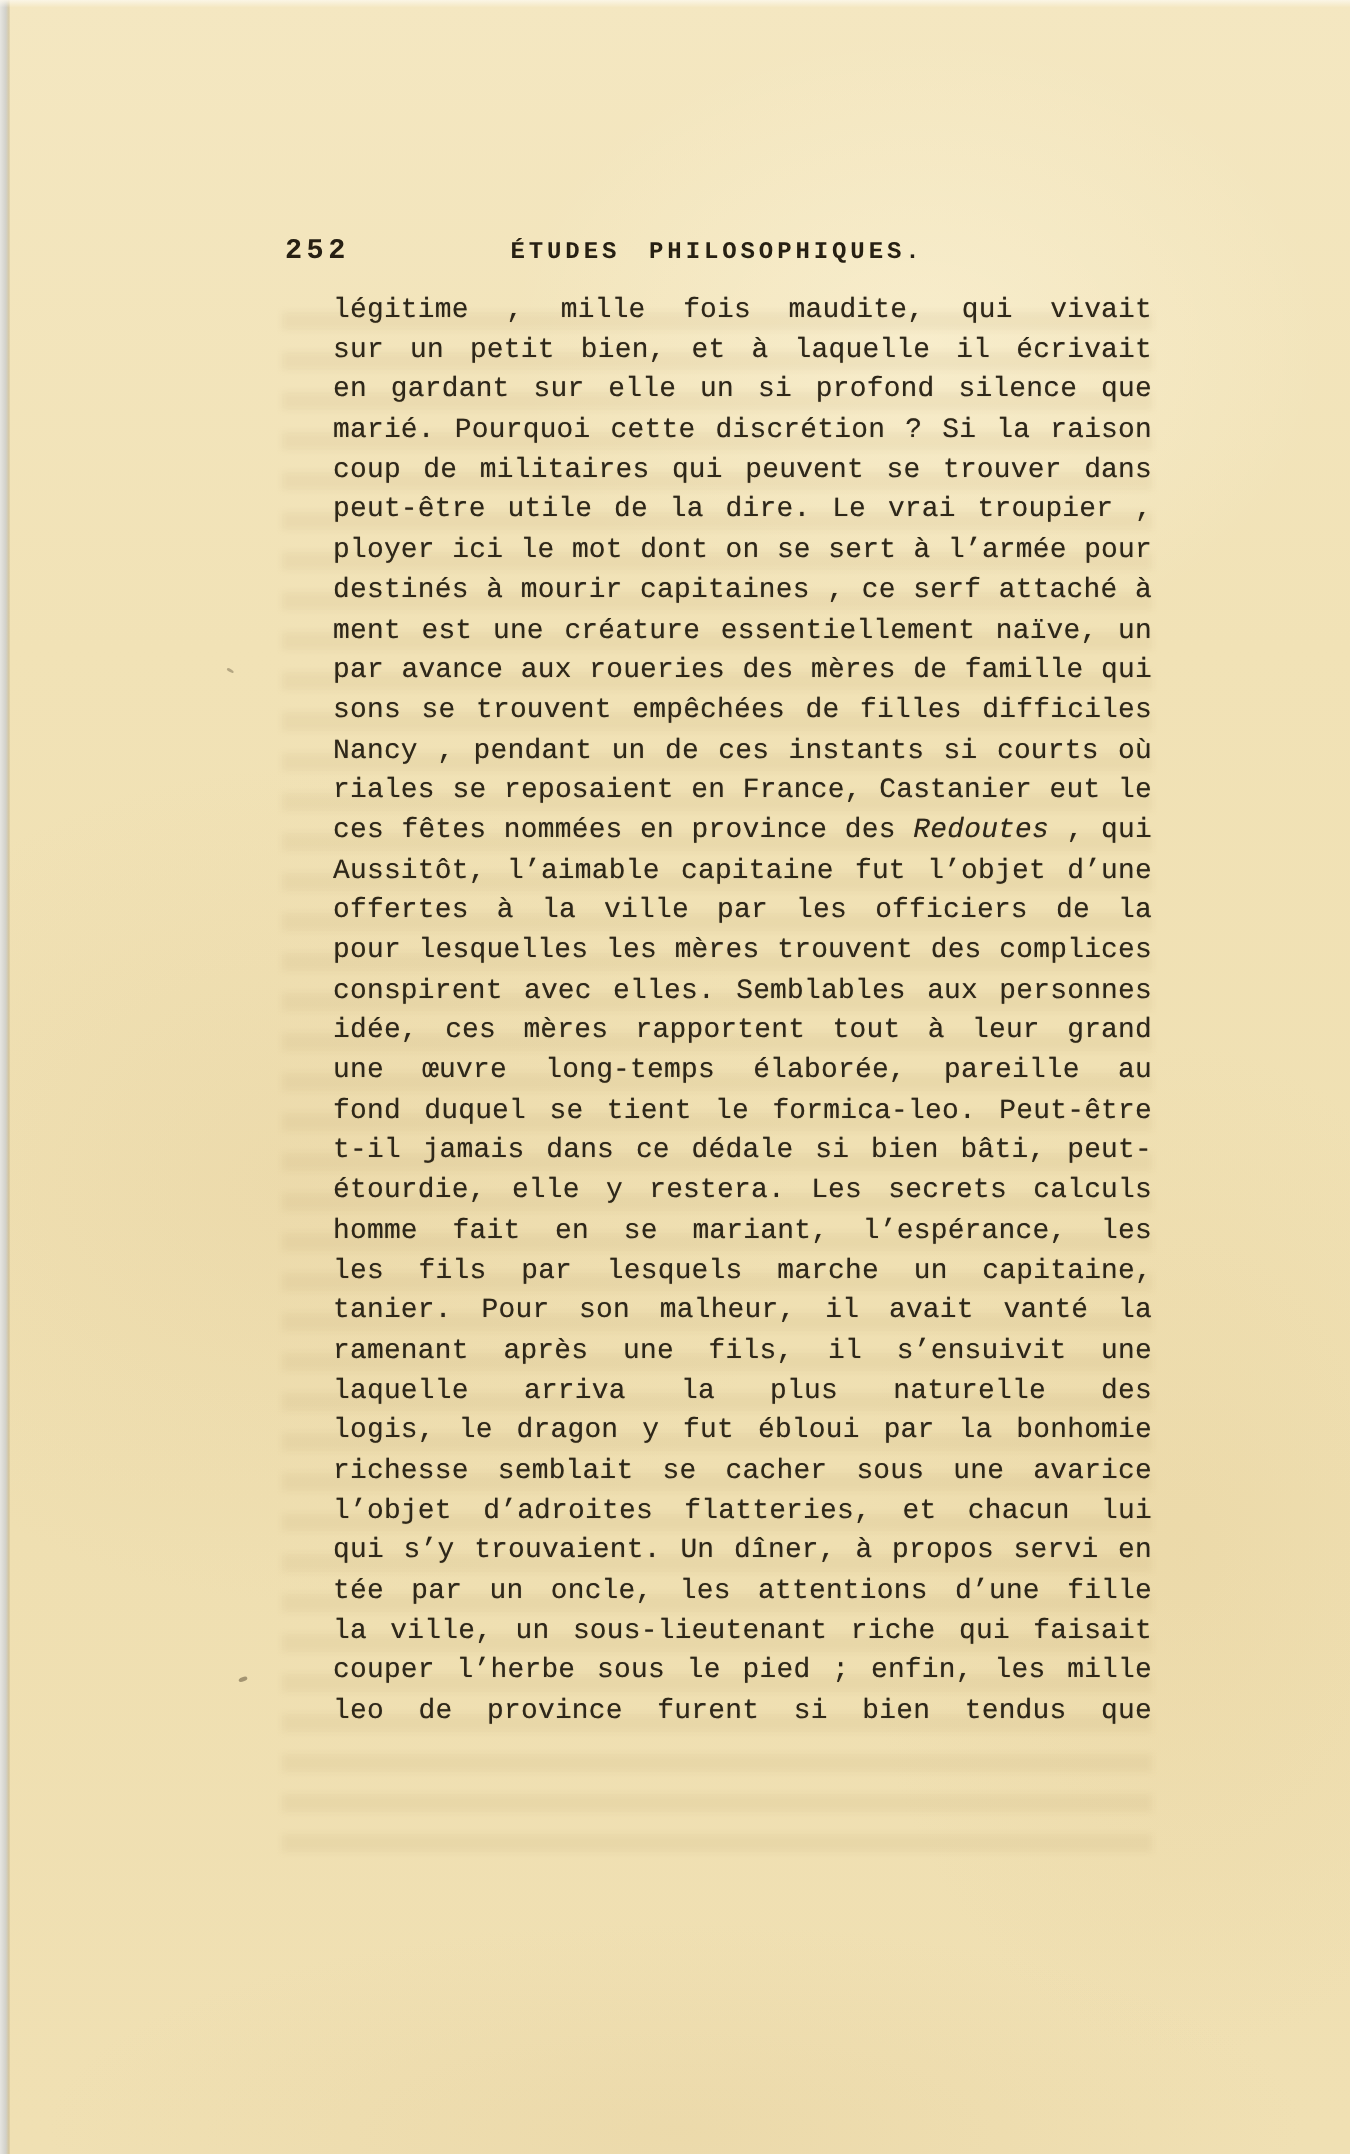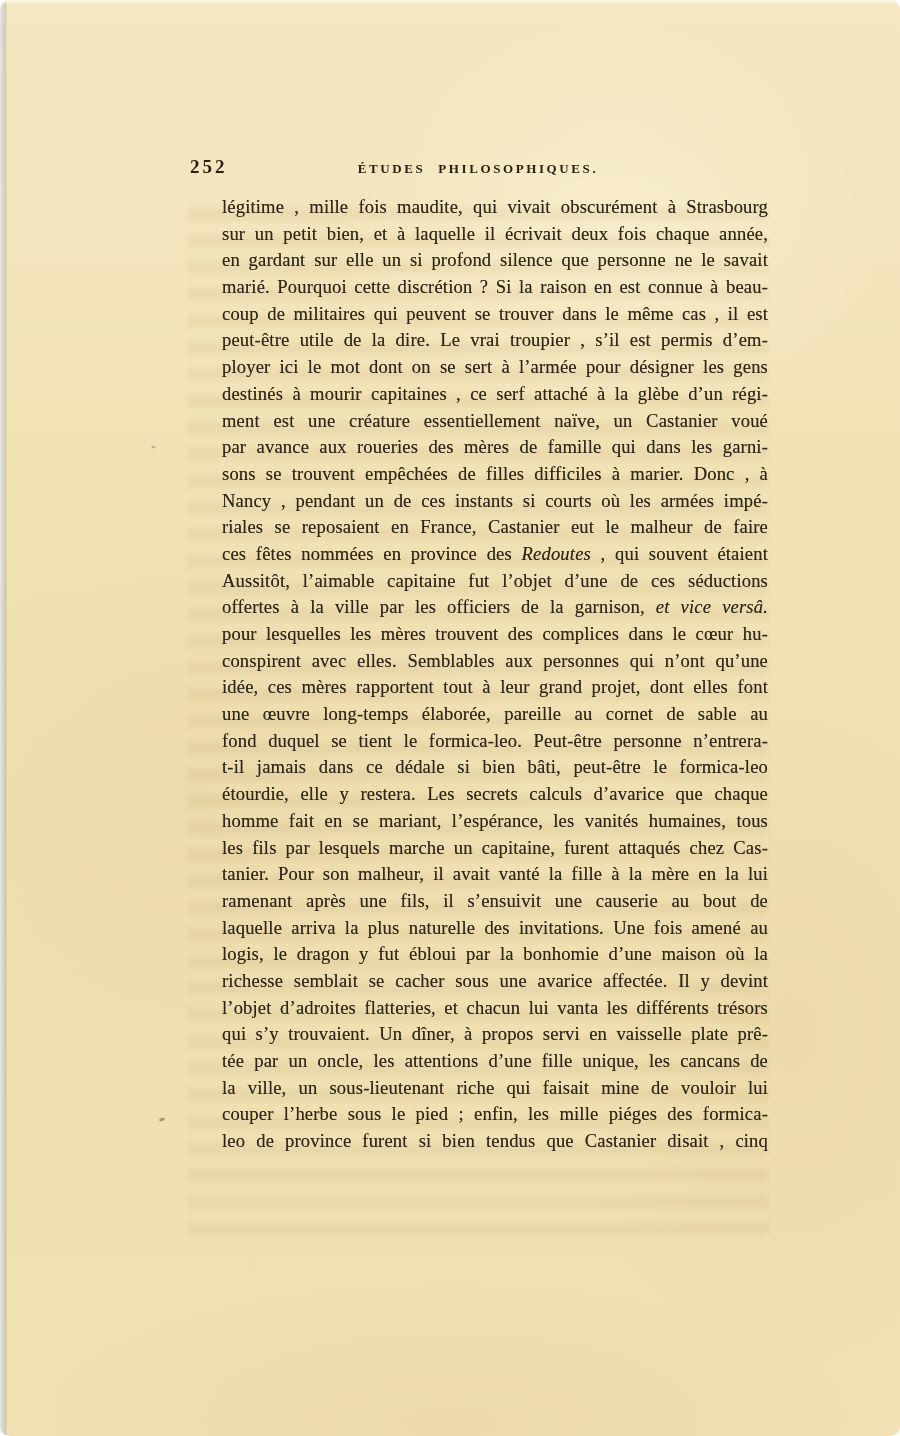--- a/index.html
+++ b/index.html
@@ -7,43 +7,42 @@
     position: relative;
     width: 900px;
     height: 1436px;
     overflow: hidden;
     background:
       radial-gradient(ellipse 420px 320px at 68% 16%, rgba(255,249,228,0.40), rgba(255,249,228,0) 65%),
       radial-gradient(ellipse 520px 430px at 22% 55%, rgba(223,197,143,0.22), rgba(223,197,143,0) 65%),
       radial-gradient(ellipse 340px 520px at 88% 72%, rgba(228,204,150,0.28), rgba(228,204,150,0) 65%),
       radial-gradient(ellipse 600px 200px at 50% 99%, rgba(226,203,152,0.30), rgba(226,203,152,0) 70%),
       linear-gradient(180deg, #f4e7c1 0%, #f1e2b6 30%, #efdfb1 70%, #f0e0b3 100%);
-    font-family: Liberation Serif, serif;
-    border-radius: 10px;
+    font-family: Liberation Mono, monospace;
   }
   .scan-edge-left {
     position: absolute; left: 0; top: 0; width: 7px; height: 100%;
     background: linear-gradient(to right, #e6e5e0 0%, #d2d1ca 55%, rgba(90,80,55,0.18) 85%, rgba(90,80,55,0) 100%);
   }
   .scan-edge-top {
     position: absolute; left: 0; top: 0; width: 100%; height: 5px;
     background: linear-gradient(to bottom, rgba(252,248,236,0.85), rgba(252,248,236,0));
   }
   .header {
     position: absolute; left: 188px; top: 152px; width: 580px; height: 26px;
   }
   .page-number {
     position: absolute; left: 2px; bottom: 0;
     font-size: 19px; font-weight: 700; letter-spacing: 3px;
     color: #272013;
   }
   .running-title {
     position: absolute; left: 0; bottom: 1px; width: 100%;
     text-align: center;
-    font-size: 13px; font-weight: 700;
+    font-size: 16px; font-weight: 700;
     letter-spacing: 2.6px; word-spacing: 7px;
     color: #272013;
     margin-top: 44px;
   }
   .body-text {
     position: absolute; left: 188px; top: 194px; width: 580px;
     color: #2e2719;
     font-size: 18.6px;
     letter-spacing: 0.15px;
     text-shadow: 0 0 0.5px rgba(46,39,25,0.55);

